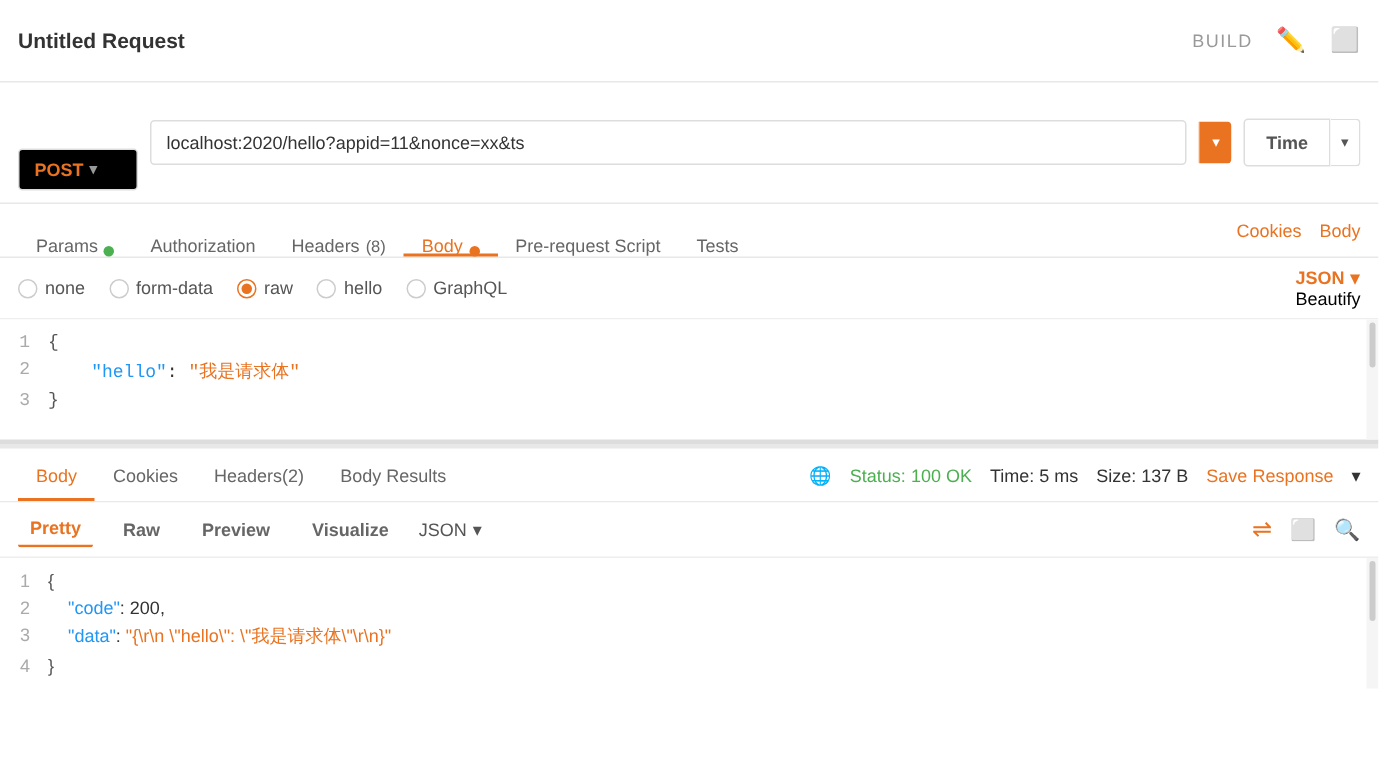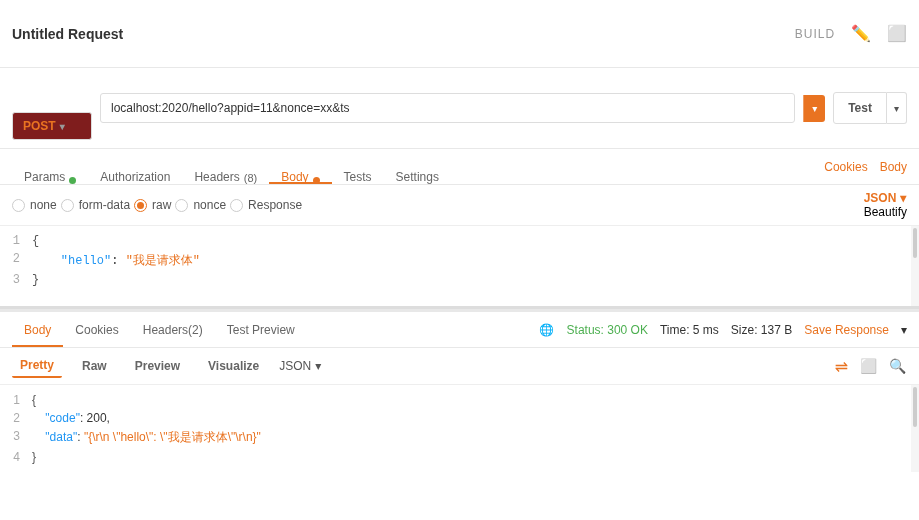--- a/index.html
+++ b/index.html
@@ -1,36 +1,36 @@
 <!DOCTYPE html>
 <html><head>
   <meta charset="utf-8">
   <style>
     * { box-sizing: border-box; margin: 0; padding: 0; }
     body { font-family: -apple-system, BlinkMacSystemFont, 'Segoe UI', sans-serif; font-size: 12px; background: #fff; color: #333; overflow: hidden; width: 919px; height: 520px; }
 
     
     .title-bar {
       display: flex; align-items: center; justify-content: space-between;
-      padding: 0 12px; height: 68px; border-bottom: 1px solid #e8e8e8;
+      padding: 0 12px; height: 55px; border-bottom: 1px solid #e8e8e8;
     }
     .title-bar-left { display: flex; align-items: center; }
     .app-title { font-size: 14px; font-weight: 600; color: #333; }
     .title-bar-right { display: flex; align-items: center; gap: 16px; }
     .build-label { font-size: 12px; color: #999; letter-spacing: 1px; padding-left: 36px; }
     .title-icon { color: #999; cursor: pointer; font-size: 16px; }
 
     
     .url-bar {
       display: flex; align-items: center; padding: 8px 12px; gap: 8px; border-bottom: 1px solid #e8e8e8;
     }
     .method-select {
       display: flex; align-items: center; gap: 4px;
       border: 1px solid #ddd; border-radius: 3px; padding: 6px 10px;
-      cursor: pointer; min-width: 80px; background: #7f1d1d; font-size: 12px; font-weight: 600; color: #e97321; margin-top: 36px;
+      cursor: pointer; min-width: 80px; background: #000000; font-size: 12px; font-weight: 600; color: #e97321; margin-top: 36px;
     }
     .method-select .arrow { color: #999; font-size: 10px; }
     .url-input {
       flex: 1; border: 1px solid #ddd; border-radius: 3px; padding: 7px 10px;
       font-size: 12px; color: #333; outline: none;
     }
     .send-btn-group { display: flex; align-items: stretch; }
     .send-btn {
       background: #e97321; color: #fff; border: none; padding: 8px 20px;
       font-size: 13px; font-weight: 600; cursor: pointer; border-radius: 3px 0 0 3px;
@@ -68,21 +68,21 @@
     .tab-dot {
       width: 7px; height: 7px; border-radius: 50%; background: #4caf50;
       margin-left: 4px; display: inline-block;
     }
     .tab-dot-orange { background: #e97321; }
     .req-tabs-right { margin-left: auto; display: flex; align-items: center; gap: 12px; }
     .link-text { color: #e97321; cursor: pointer; font-size: 12px; }
 
     
     .format-bar {
-      display: flex; align-items: center; padding: 6px 12px; gap: 4px;
+      display: flex; align-items: center; padding: 6px 12px; gap: 16px;
       border-bottom: 1px solid #eee; background: #fff;
     }
     .radio-opt { display: flex; align-items: center; gap: 5px; cursor: pointer; color: #555; font-size: 12px; }
     .radio-circle {
       width: 13px; height: 13px; border-radius: 50%; border: 1.5px solid #ccc;
       display: flex; align-items: center; justify-content: center; background: #fff;
     }
     .radio-circle.checked { border-color: #e97321; }
     .radio-circle.checked::after {
       content: ''; width: 7px; height: 7px; border-radius: 50%; background: #e97321;
@@ -172,21 +172,21 @@
 <div class="url-bar">
   <div class="method-select">
     <span>POST</span>
     <span class="arrow">▾</span>
   </div>
   <input class="url-input" type="text" value="localhost:2020/hello?appid=11&amp;nonce=xx&amp;ts" style="">
   <div class="send-btn-group">
     <button class="send-dropdown">▾</button>
   </div>
   <div class="save-btn-group">
-    <button class="save-btn">Test</button>
+    <button class="save-btn">Time</button>
     <button class="save-dropdown">▾</button>
   </div>
 </div>
 
 <div class="req-tabs">
   <div class="tab">
     <span>Params</span>
     <span class="tab-dot"></span>
   </div>
   <div class="tab">
@@ -194,24 +194,24 @@
   </div>
   <div class="tab">
     <span>Headers</span>
     <span class="tab-badge">(8)</span>
   </div>
   <div class="tab active">
     <span>Body</span>
     <span class="tab-dot tab-dot-orange"></span>
   </div>
   <div class="tab">
+    <span>Pre-request Script</span>
+  </div>
+  <div class="tab">
     <span>Tests</span>
-  </div>
-  <div class="tab">
-    <span>Settings</span>
   </div>
   <div class="req-tabs-right">
     <span class="link-text">Cookies</span>
     <span class="link-text">Body</span>
   </div>
 </div>
 
 <div class="format-bar">
   <div class="radio-opt">
     <div class="radio-circle"></div>
@@ -220,25 +220,25 @@
   <div class="radio-opt">
     <div class="radio-circle"></div>
     <span>form-data</span>
   </div>
   <div class="radio-opt">
     <div class="radio-circle checked"></div>
     <span>raw</span>
   </div>
   <div class="radio-opt">
     <div class="radio-circle"></div>
-    <span>nonce</span>
+    <span>hello</span>
   </div>
   <div class="radio-opt">
     <div class="radio-circle"></div>
-    <span>Response</span>
+    <span>GraphQL</span>
   </div>
   <div class="format-bar-right">
     <div class="json-select">
       <span>JSON</span>
       <span>▾</span>
     </div>
     <span class="beautify-btn">Beautify</span>
   </div>
 </div>
 
@@ -272,26 +272,26 @@
       <span>Body</span>
     </div>
     <div class="res-tab">
       <span>Cookies</span>
     </div>
     <div class="res-tab">
       <span>Headers</span>
       <span>(2)</span>
     </div>
     <div class="res-tab">
-      <span>Test Preview</span>
+      <span>Body Results</span>
     </div>
   </div>
   <div class="res-right">
     <span>🌐</span>
-    <span class="status-ok">Status: 300 OK</span>
+    <span class="status-ok">Status: 100 OK</span>
     <span>Time: 5 ms</span>
     <span>Size: 137 B</span>
     <span class="save-response-btn">Save Response</span>
     <span>▾</span>
   </div>
 </div>
 
 <div class="res-format-bar">
   <div class="res-tab-item active">
     <span>Pretty</span>

